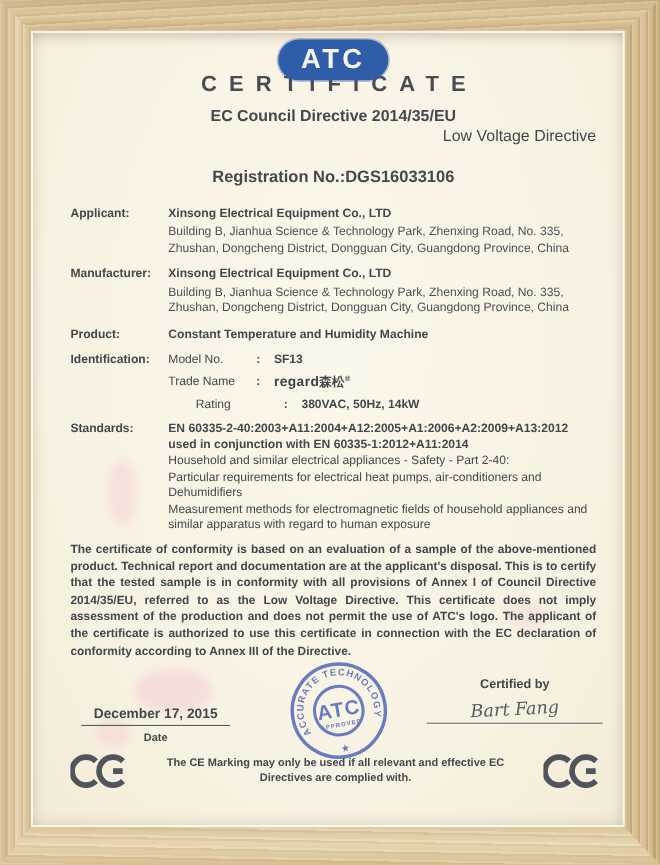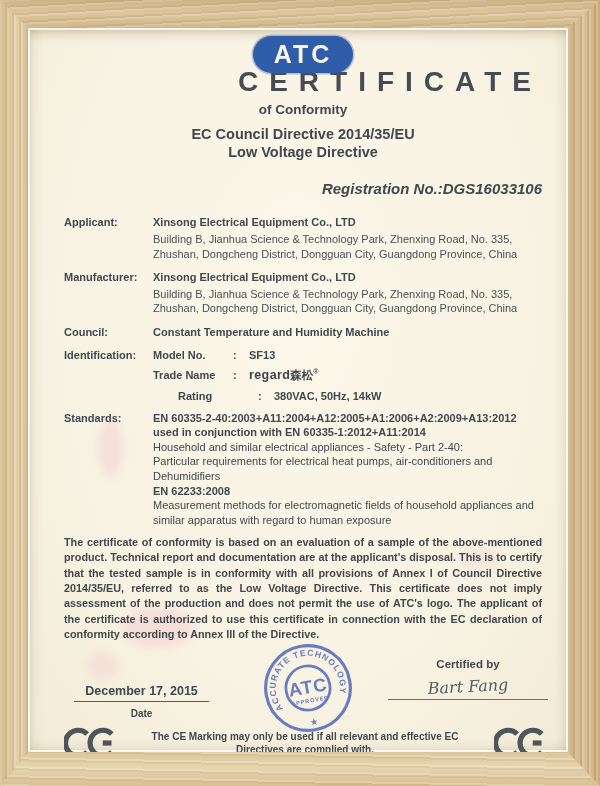--- a/index.html
+++ b/index.html
@@ -56,40 +56,40 @@
 
   
   .logo-pill{
     position:relative;z-index:2;width:100px;height:37px;margin:0 auto;
     background:var(--accent-blue,#2f5da8);border-radius:19px;
     display:flex;align-items:center;justify-content:center;
     color:#f6f4ec;font-weight:bold;font-size:25px;letter-spacing:3px;
     box-shadow:0 0 0 1.5px rgba(47,93,168,.35);
   }
   .cert-title{
-    margin-top:-7px;text-align:right;font-weight:bold;font-size:28px;
+    margin-top:-7px;text-align:center;font-weight:bold;font-size:20px;
     letter-spacing:11px;padding-left:11px;color:#464c51;
   }
   .conformity{margin-top:4px;text-align:center;font-weight:bold;font-size:13.5px;}
   .directive1{margin-top:9px;text-align:center;font-weight:bold;font-size:14.5px;}
-  .directive2{margin-top:2px;text-align:center;font-weight:bold;font-size:14.5px;}
-  .registration{margin-top:20px;margin-bottom:18px;text-align:right;font-weight:bold;font-size:15px;font-style:italic;}
+  .directive2{margin-top:2px;text-align:right;font-weight:normal;font-size:14.5px;}
+  .registration{margin-top:20px;margin-bottom:18px;text-align:center;font-weight:bold;font-size:15px;}
 
   
   .row{display:flex;margin-bottom:9px;font-size:11px;line-height:1.3;}
   .row-label{flex:0 0 89px;font-weight:bold;}
   .row-value{flex:1;padding-right:4px;}
   .company-name{font-weight:bold;}
   .address{margin-top:3px;font-weight:normal;color:#4a5056;}
   .bold{font-weight:bold;}
   .std-line{font-weight:normal;}
   .std-line.b{font-weight:bold;}
 
   .id-row{display:flex;margin-bottom:5px;align-items:center;}
-  .id-key{flex:0 0 80px;font-weight:bold;}
+  .id-key{flex:0 0 80px;font-weight:normal;}
   .id-colon{flex:0 0 16px;font-weight:bold;}
   .id-val{font-weight:bold;}
   .brand{font-weight:bold;font-size:12.5px;letter-spacing:.4px;color:#3c434b;}
   .brand-cjk{font-family:"DejaVu Sans",sans-serif;font-size:11.5px;font-weight:bold;}
   .brand-reg{font-size:7px;vertical-align:super;}
 
   
   .paragraph{
     margin-top:8px;font-size:10.8px;font-weight:bold;line-height:1.42;
     text-align:justify;color:#41474c;
@@ -131,21 +131,20 @@
   <div class="smudge" style="left:60px;top:625px;width:30px;height:26px;background:rgba(236,120,170,.13);"></div>
   <div class="smudge" style="left:430px;top:520px;width:40px;height:22px;background:rgba(236,120,170,.10);"></div>
 
   <div class="content">
 
     <div class="logo-pill">
       <span>ATC</span>
     </div>
 
     <div class="cert-title">CERTIFICATE</div>
-    <div class="conformity">of Conformity</div>
     <div class="directive1">EC Council Directive 2014/35/EU</div>
     <div class="directive2">Low Voltage Directive</div>
     <div class="registration">Registration No.:DGS16033106</div>
 
     <div class="row">
       <div class="row-label">Applicant:</div>
       <div class="row-value">
         <div class="company-name">Xinsong Electrical Equipment Co., LTD</div>
         <div class="address">Building B, Jianhua Science &amp; Technology Park, Zhenxing Road, No. 335, Zhushan, Dongcheng District, Dongguan City, Guangdong Province, China</div>
       </div>
@@ -153,21 +152,21 @@
 
     <div class="row">
       <div class="row-label">Manufacturer:</div>
       <div class="row-value">
         <div class="company-name">Xinsong Electrical Equipment Co., LTD</div>
         <div class="address">Building B, Jianhua Science &amp; Technology Park, Zhenxing Road, No. 335, Zhushan, Dongcheng District, Dongguan City, Guangdong Province, China</div>
       </div>
     </div>
 
     <div class="row" style="margin-top:3px;">
-      <div class="row-label">Council:</div>
+      <div class="row-label">Product:</div>
       <div class="row-value bold">Constant Temperature and Humidity Machine</div>
     </div>
 
     <div class="row" style="margin-top:6px;margin-bottom:4px;">
       <div class="row-label">Identification:</div>
       <div class="row-value">
         <div class="id-row">
           <span class="id-key">Model No.</span>
           <span class="id-colon">:</span>
           <span class="id-val">SF13</span>
@@ -184,21 +183,20 @@
         </div>
       </div>
     </div>
 
     <div class="row" style="margin-top:8px;margin-bottom:0;justify-content:space-between;">
       <div class="row-label">Standards:</div>
       <div class="row-value" style="line-height:1.32;">
         <div class="std-line b">EN 60335-2-40:2003+A11:2004+A12:2005+A1:2006+A2:2009+A13:2012 used in conjunction with EN 60335-1:2012+A11:2014</div>
         <div class="std-line">Household and similar electrical appliances - Safety - Part 2-40:</div>
         <div class="std-line">Particular requirements for electrical heat pumps, air-conditioners and Dehumidifiers</div>
-        <div class="std-line b">EN 62233:2008</div>
         <div class="std-line">Measurement methods for electromagnetic fields of household appliances and similar apparatus with regard to human exposure</div>
       </div>
     </div>
 
     <div class="paragraph">The certificate of conformity is based on an evaluation of a sample of the above-mentioned product. Technical report and documentation are at the applicant's disposal. This is to certify that the tested sample is in conformity with all provisions of Annex I of Council Directive 2014/35/EU, referred to as the Low Voltage Directive. This certificate does not imply assessment of the production and does not permit the use of ATC's logo. The applicant of the certificate is authorized to use this certificate in connection with the EC declaration of conformity according to Annex III of the Directive.</div>
 
     <div class="bottom-zone">
 
       <svg class="stamp" viewBox="0 0 100 100">
         <g transform="rotate(-10 50 50)">

